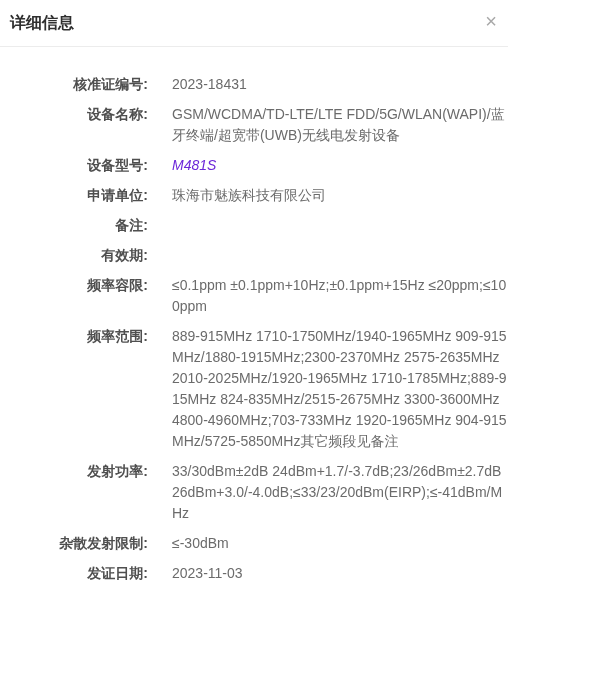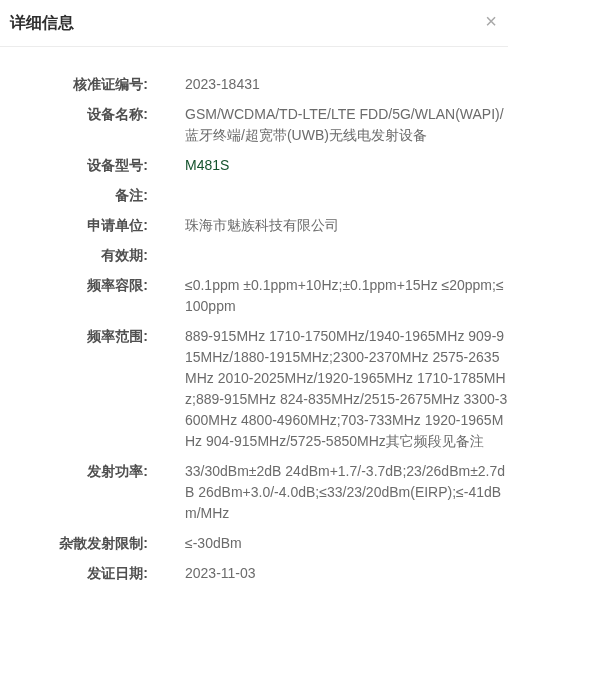--- a/index.html
+++ b/index.html
@@ -50,21 +50,21 @@
     flex: 0 0 148px;
     width: 148px;
     text-align: right;
     font-size: 14px;
     font-weight: bold;
     color: #4f4f4f;
     line-height: 21px;
     white-space: nowrap;
   }
   .field-value {
-    margin-left: 37px;
+    margin-left: 24px;
     width: 400px;
     font-size: 14px;
     color: #6b6b6b;
     line-height: 21px;
     word-break: break-all;
     min-height: 21px;
   }
 </style>
 </head>
 <body>
@@ -80,31 +80,31 @@
     <div class="field-value">2023-18431</div>
   </div>
 
   <div class="field-row">
     <div class="field-label">设备名称:</div>
     <div class="field-value">GSM/WCDMA/TD-LTE/LTE FDD/5G/WLAN(WAPI)/蓝牙终端/超宽带(UWB)无线电发射设备</div>
   </div>
 
   <div class="field-row">
     <div class="field-label">设备型号:</div>
-    <div class="field-value" style="color: #14532d;">M481S</div>
+    <div class="field-value" style="color: #6d28d9; font-style: italic;">M481S</div>
+  </div>
+
+  <div class="field-row">
+    <div class="field-label">申请单位:</div>
+    <div class="field-value">珠海市魅族科技有限公司</div>
   </div>
 
   <div class="field-row">
     <div class="field-label">备注:</div>
     <div class="field-value"></div>
-  </div>
-
-  <div class="field-row">
-    <div class="field-label">申请单位:</div>
-    <div class="field-value">珠海市魅族科技有限公司</div>
   </div>
 
   <div class="field-row">
     <div class="field-label">有效期:</div>
   </div>
 
   <div class="field-row">
     <div class="field-label">频率容限:</div>
     <div class="field-value">≤0.1ppm ±0.1ppm+10Hz;±0.1ppm+15Hz ≤20ppm;≤100ppm</div>
   </div>

